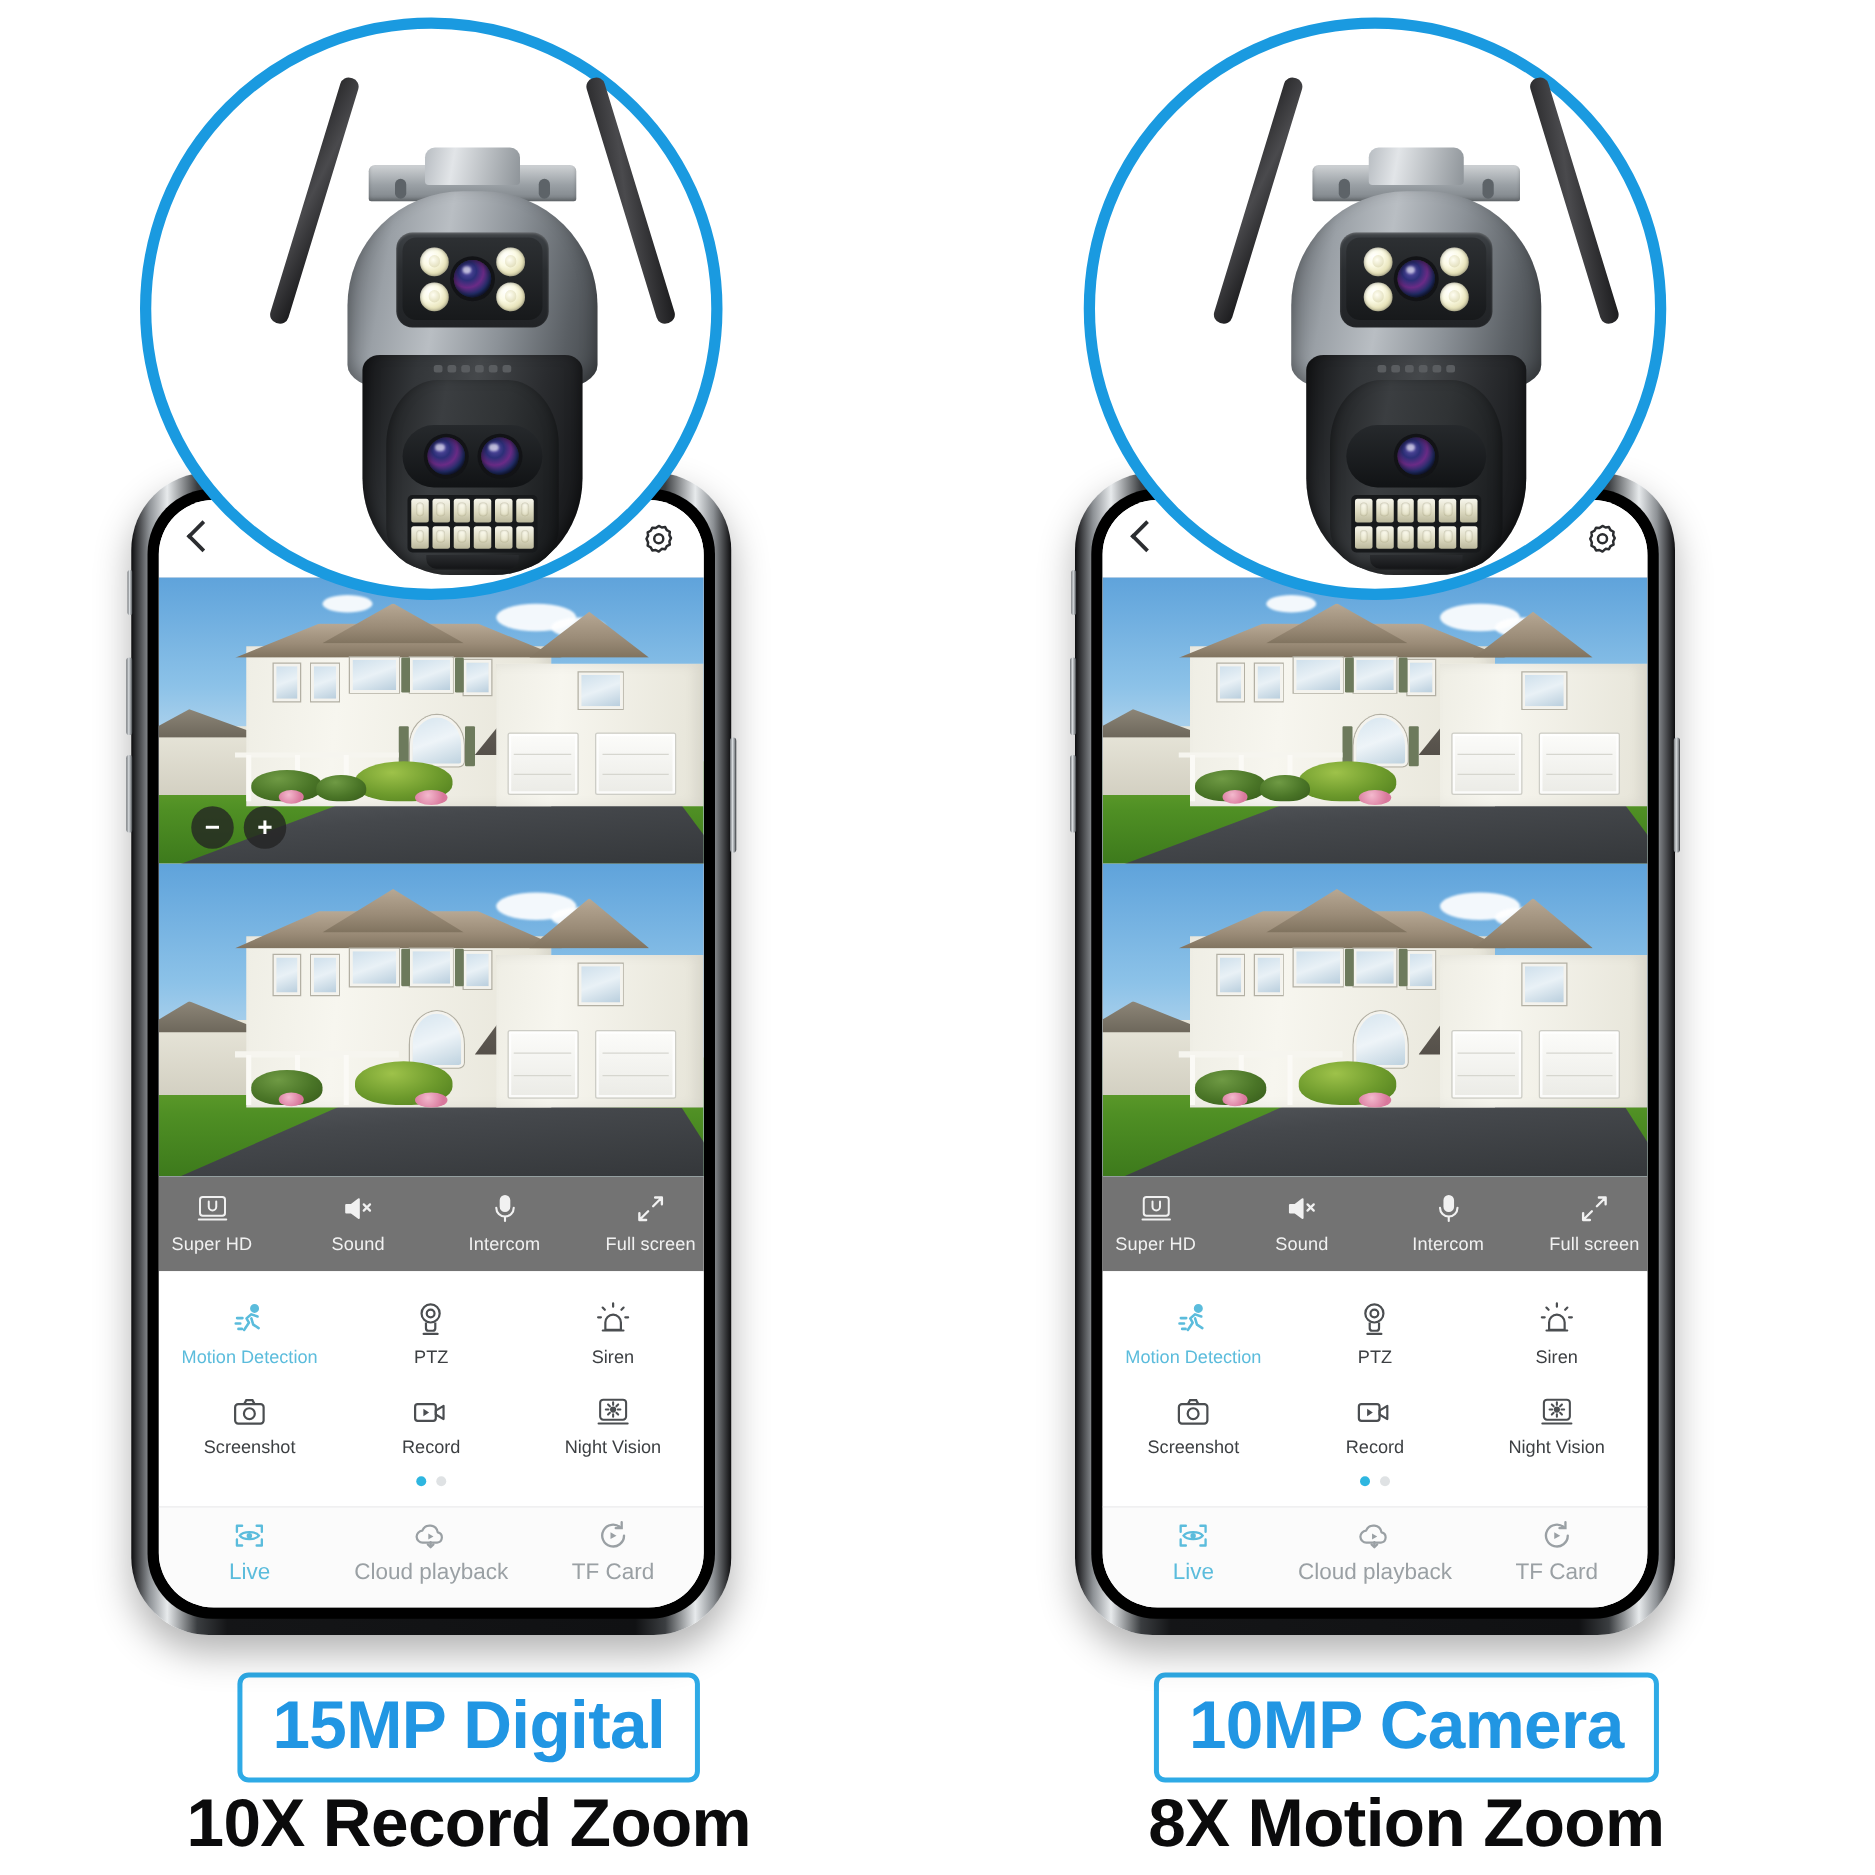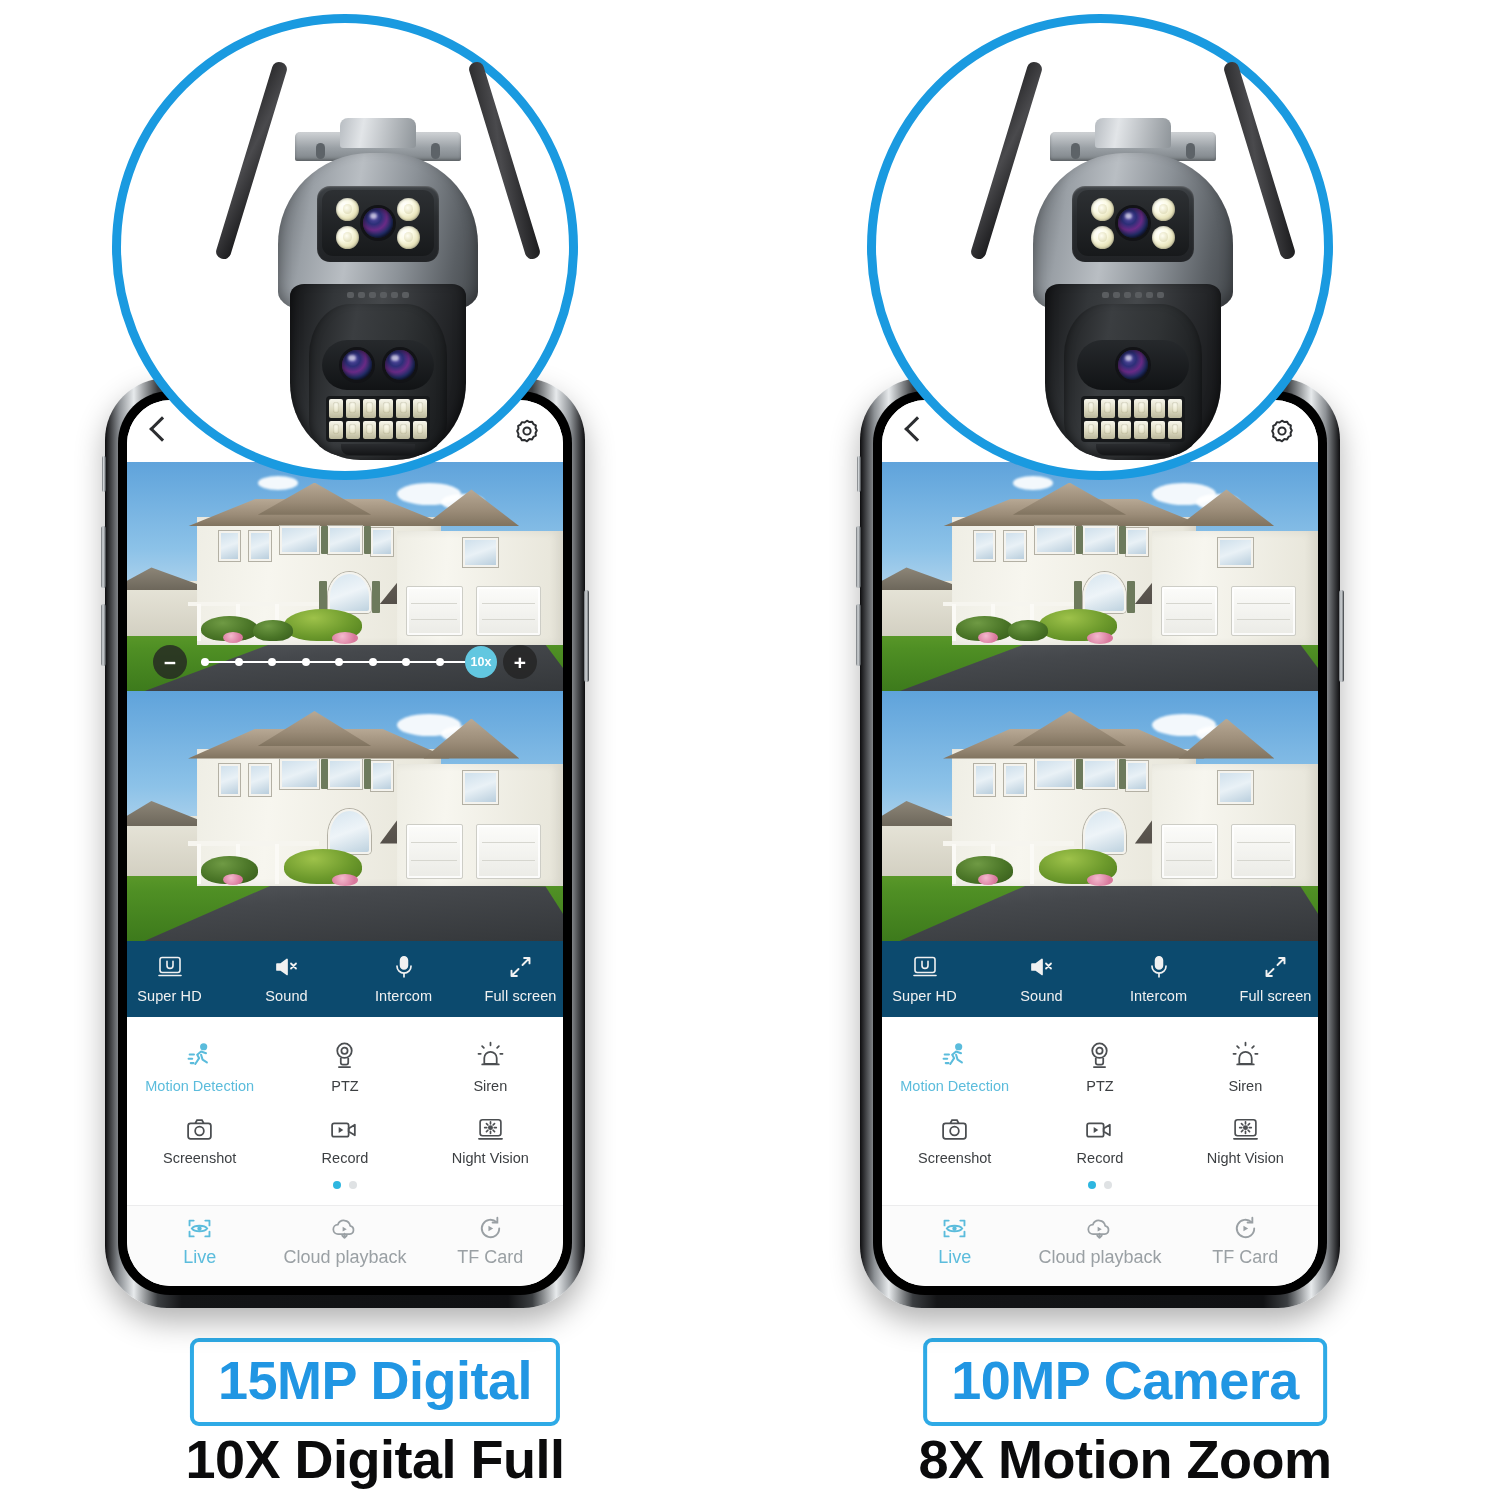--- a/index.html
+++ b/index.html
@@ -255,21 +255,21 @@
   .zoom-thumb {
     position: absolute; right: -2px;
     width: 32px; height: 32px; border-radius: 50%;
     background: #62c7e0;
     color: #fff; font-size: 12.5px; font-weight: 700;
     display: flex; align-items: center; justify-content: center;
   }
 
   
   .toolbar {
-    flex: 0 0 auto; background: #0c4a6e;
+    flex: 0 0 auto; background: #737373;
     display: flex; padding: 11px 0 13px; gap: 32px;
   }
   .tool {
     flex: 1 1 0; display: flex; flex-direction: column;
     align-items: center; gap: 9px; color: #f1f1f1;
   }
   .tool .lbl { font-size: 14.5px; letter-spacing: .1px; }
   .tool .gi { height: 27px; display: flex; align-items: flex-end; }
 
   
@@ -379,35 +379,20 @@
               <div class="garage" style="left:80%; top:54%; width:15%; height:22%;"></div>
               <div class="bush" style="left:36%; top:64%; width:18%; height:14%;"></div>
               <div class="bush dark" style="left:17%; top:67%; width:13%; height:11%;"></div>
               <div class="bush dark" style="left:29%; top:69%; width:9%; height:9%;"></div>
               <div class="flower" style="left:22%; top:74%; width:20px; height:11px;"></div>
               <div class="flower" style="left:47%; top:74%; width:26px; height:12px;"></div>
             </div>
 
             <div class="zoom-bar">
               <div class="zoom-btn">−</div>
-              <div class="zoom-track">
-                <div class="rail"></div>
-                <div class="zoom-dots">
-                  <i></i>
-                    <i></i>
-                    <i></i>
-                    <i></i>
-                    <i></i>
-                    <i></i>
-                    <i></i>
-                    <i></i>
-                    <i></i>
-                </div>
-                <div class="zoom-thumb">10x</div>
-              </div>
               <div class="zoom-btn">+</div>
             </div>
           </div>
 
           <div class="feed" style="height:253px;">
             <div class="feed-img">
               <div class="sky"></div>
               <div class="cloud" style="left:62%; top:9%; width:64px; height:22px;"></div>
               <div class="cloud" style="left:72%; top:14%; width:44px; height:16px;"></div>
               <div class="lawn" style="height:38%;"></div>
@@ -645,21 +630,21 @@
           <span class="ir-cell"></span>
         <span class="ir-cell"></span>
           <span class="ir-cell"></span>
       </div>
       <div class="ptz-foot" style="top:396px; width:74px;"></div>
     </div>
 
     <div class="cap-box" style="top:1338px;">
       <span class="t">15MP Digital</span>
     </div>
-    <div class="cap-sub" style="top:1428px;">10X Digital Full</div>
+    <div class="cap-sub" style="top:1428px;">10X Record Zoom</div>
   </div>
 
   <div class="panel right">
 
     <div class="phone" style="left:110px; top:378px; width:480px; height:930px;">
       <div class="side-btn" style="left:-3px; top:78px; width:4px; height:36px;"></div>
       <div class="side-btn" style="left:-4px; top:148px; width:5px; height:62px;"></div>
       <div class="side-btn" style="left:-4px; top:226px; width:5px; height:62px;"></div>
       <div class="side-btn" style="right:-4px; top:212px; width:5px; height:92px;"></div>
 

